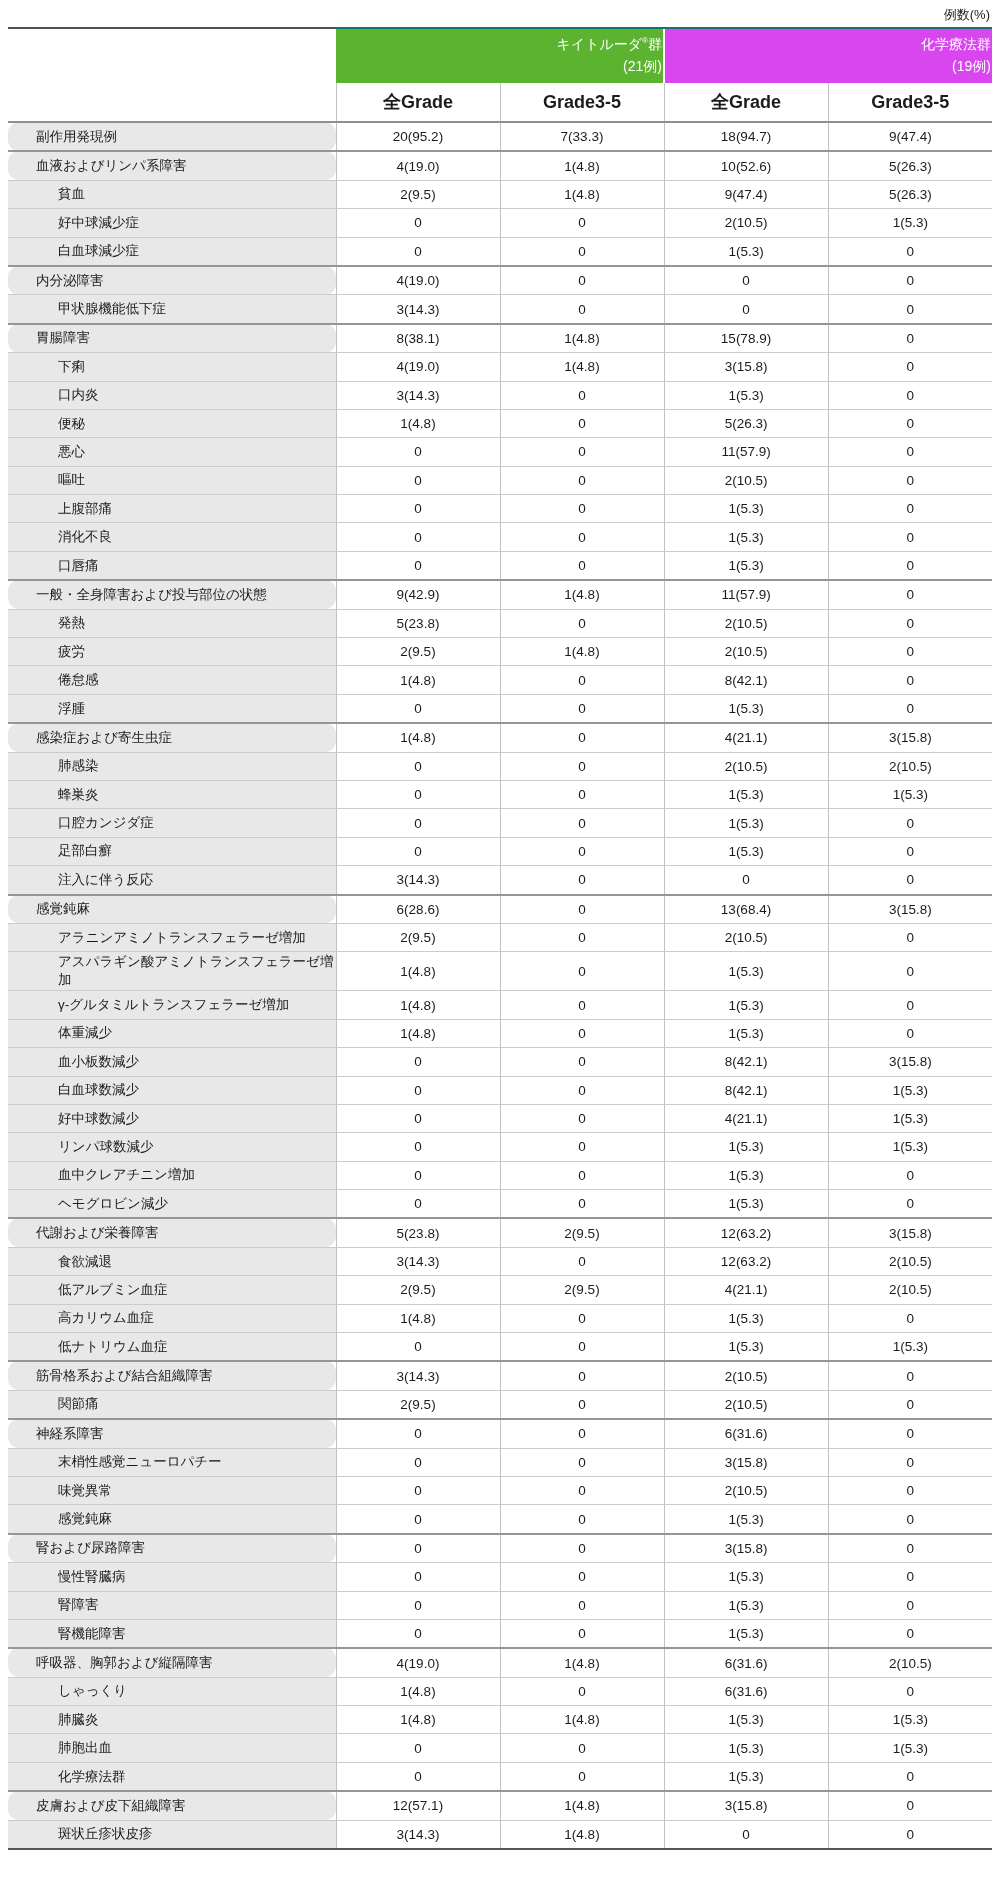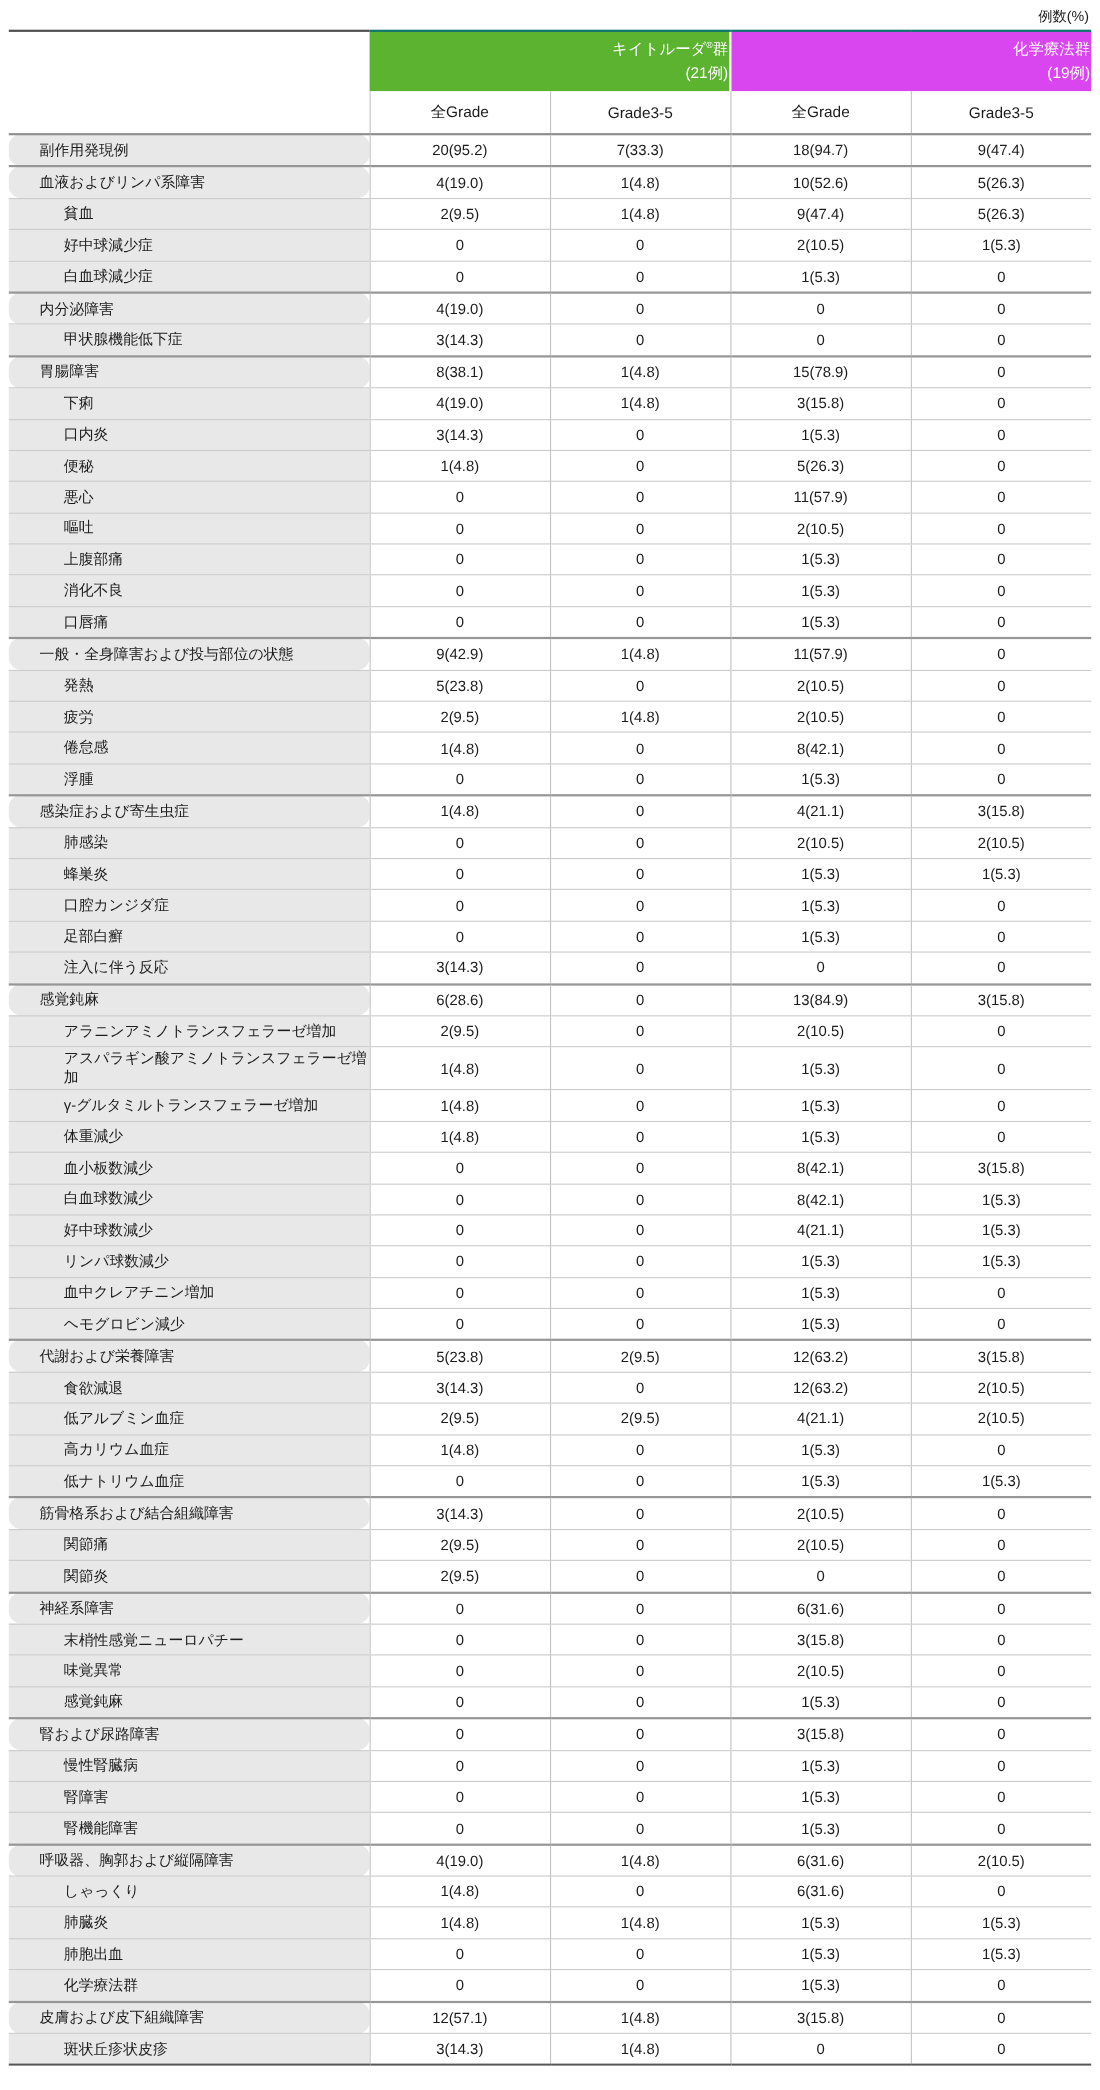--- a/index.html
+++ b/index.html
@@ -12,21 +12,21 @@
   
   tr.grp-row td.corner{background:#ffffff;border-top:2px solid #4f4f4f;}
   tr.grp-row th{height:52px;color:#ffffff;font-weight:normal;text-align:right;
     vertical-align:middle;font-size:14px;line-height:1.55;border-top:2px solid #0f766e;}
   th.g1{background:#5bb32f;}
   th.g2{background:#d946ef;border-left:2px solid #ffffff;}
   th.g1 sup,{font-size:8px;}
   sup{font-size:8px;vertical-align:super;line-height:0;}
   
   tr.sub-row td.corner2{background:#ffffff;border-bottom:2px solid #8f8f8f;}
-  tr.sub-row th{height:36px;background:#ffffff;font-weight:normal;font-size:14px;
+  tr.sub-row th{height:36px;background:#ffffff;font-weight:bold;font-size:18px;
     text-align:center;vertical-align:middle;color:#1c1c1c;
     border-left:1px solid #c2c2c2;border-bottom:2px solid #8f8f8f;}
   
   tbody td{height:25.4px;font-size:13.5px;vertical-align:middle;border-top:1px solid #cbcbcb;}
   tbody td.lbl{background:#e8e8e8;text-align:left;}
   tbody td.lbl.lvl1{padding-left:28px;border-radius:11px;}
   tbody td.lbl.lvl2{padding-left:50px;}
   tbody td.val{background:#ffffff;text-align:center;border-left:1px solid #c2c2c2;}
   tbody tr.group-start td{border-top:2px solid #969696;}
   tbody tr:last-child td{border-bottom:2px solid #565656;}
@@ -251,21 +251,21 @@
           <td class="lbl lvl2">注入に伴う反応</td>
           <td class="val">3(14.3)</td>
           <td class="val">0</td>
           <td class="val">0</td>
           <td class="val">0</td>
         </tr>
         <tr class="group-start">
           <td class="lbl lvl1">感覚鈍麻</td>
           <td class="val">6(28.6)</td>
           <td class="val">0</td>
-          <td class="val">13(84.9)</td>
+          <td class="val">13(68.4)</td>
           <td class="val">3(15.8)</td>
         </tr>
         <tr>
           <td class="lbl lvl2">アラニンアミノトランスフェラーゼ増加</td>
           <td class="val">2(9.5)</td>
           <td class="val">0</td>
           <td class="val">2(10.5)</td>
           <td class="val">0</td>
         </tr>
         <tr>
@@ -371,27 +371,20 @@
           <td class="val">3(14.3)</td>
           <td class="val">0</td>
           <td class="val">2(10.5)</td>
           <td class="val">0</td>
         </tr>
         <tr>
           <td class="lbl lvl2">関節痛</td>
           <td class="val">2(9.5)</td>
           <td class="val">0</td>
           <td class="val">2(10.5)</td>
-          <td class="val">0</td>
-        </tr>
-        <tr>
-          <td class="lbl lvl2">関節炎</td>
-          <td class="val">2(9.5)</td>
-          <td class="val">0</td>
-          <td class="val">0</td>
           <td class="val">0</td>
         </tr>
         <tr class="group-start">
           <td class="lbl lvl1">神経系障害</td>
           <td class="val">0</td>
           <td class="val">0</td>
           <td class="val">6(31.6)</td>
           <td class="val">0</td>
         </tr>
         <tr>

